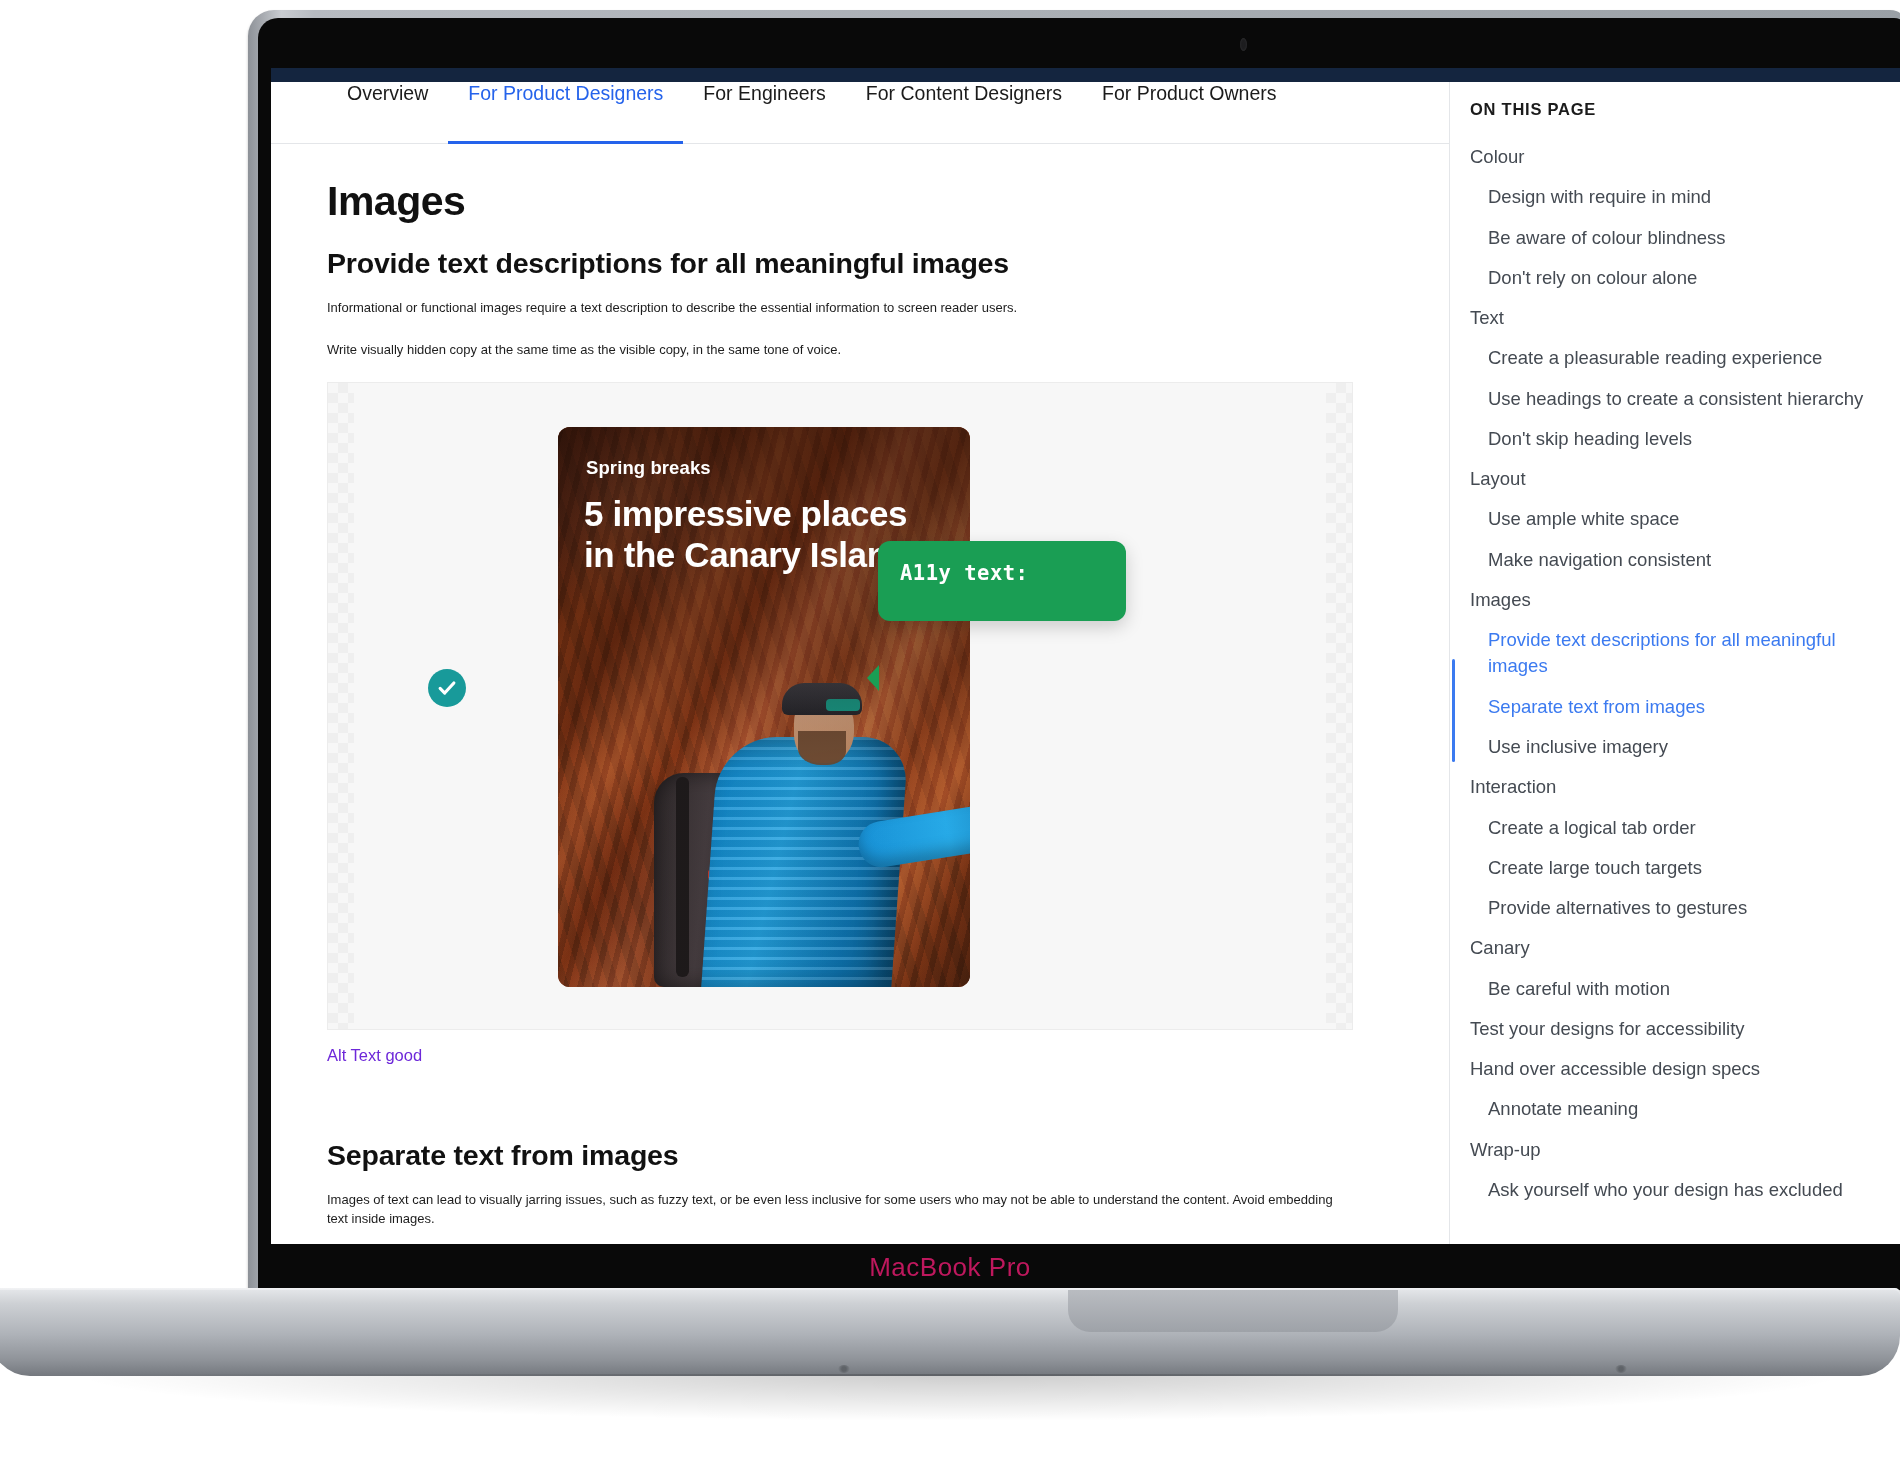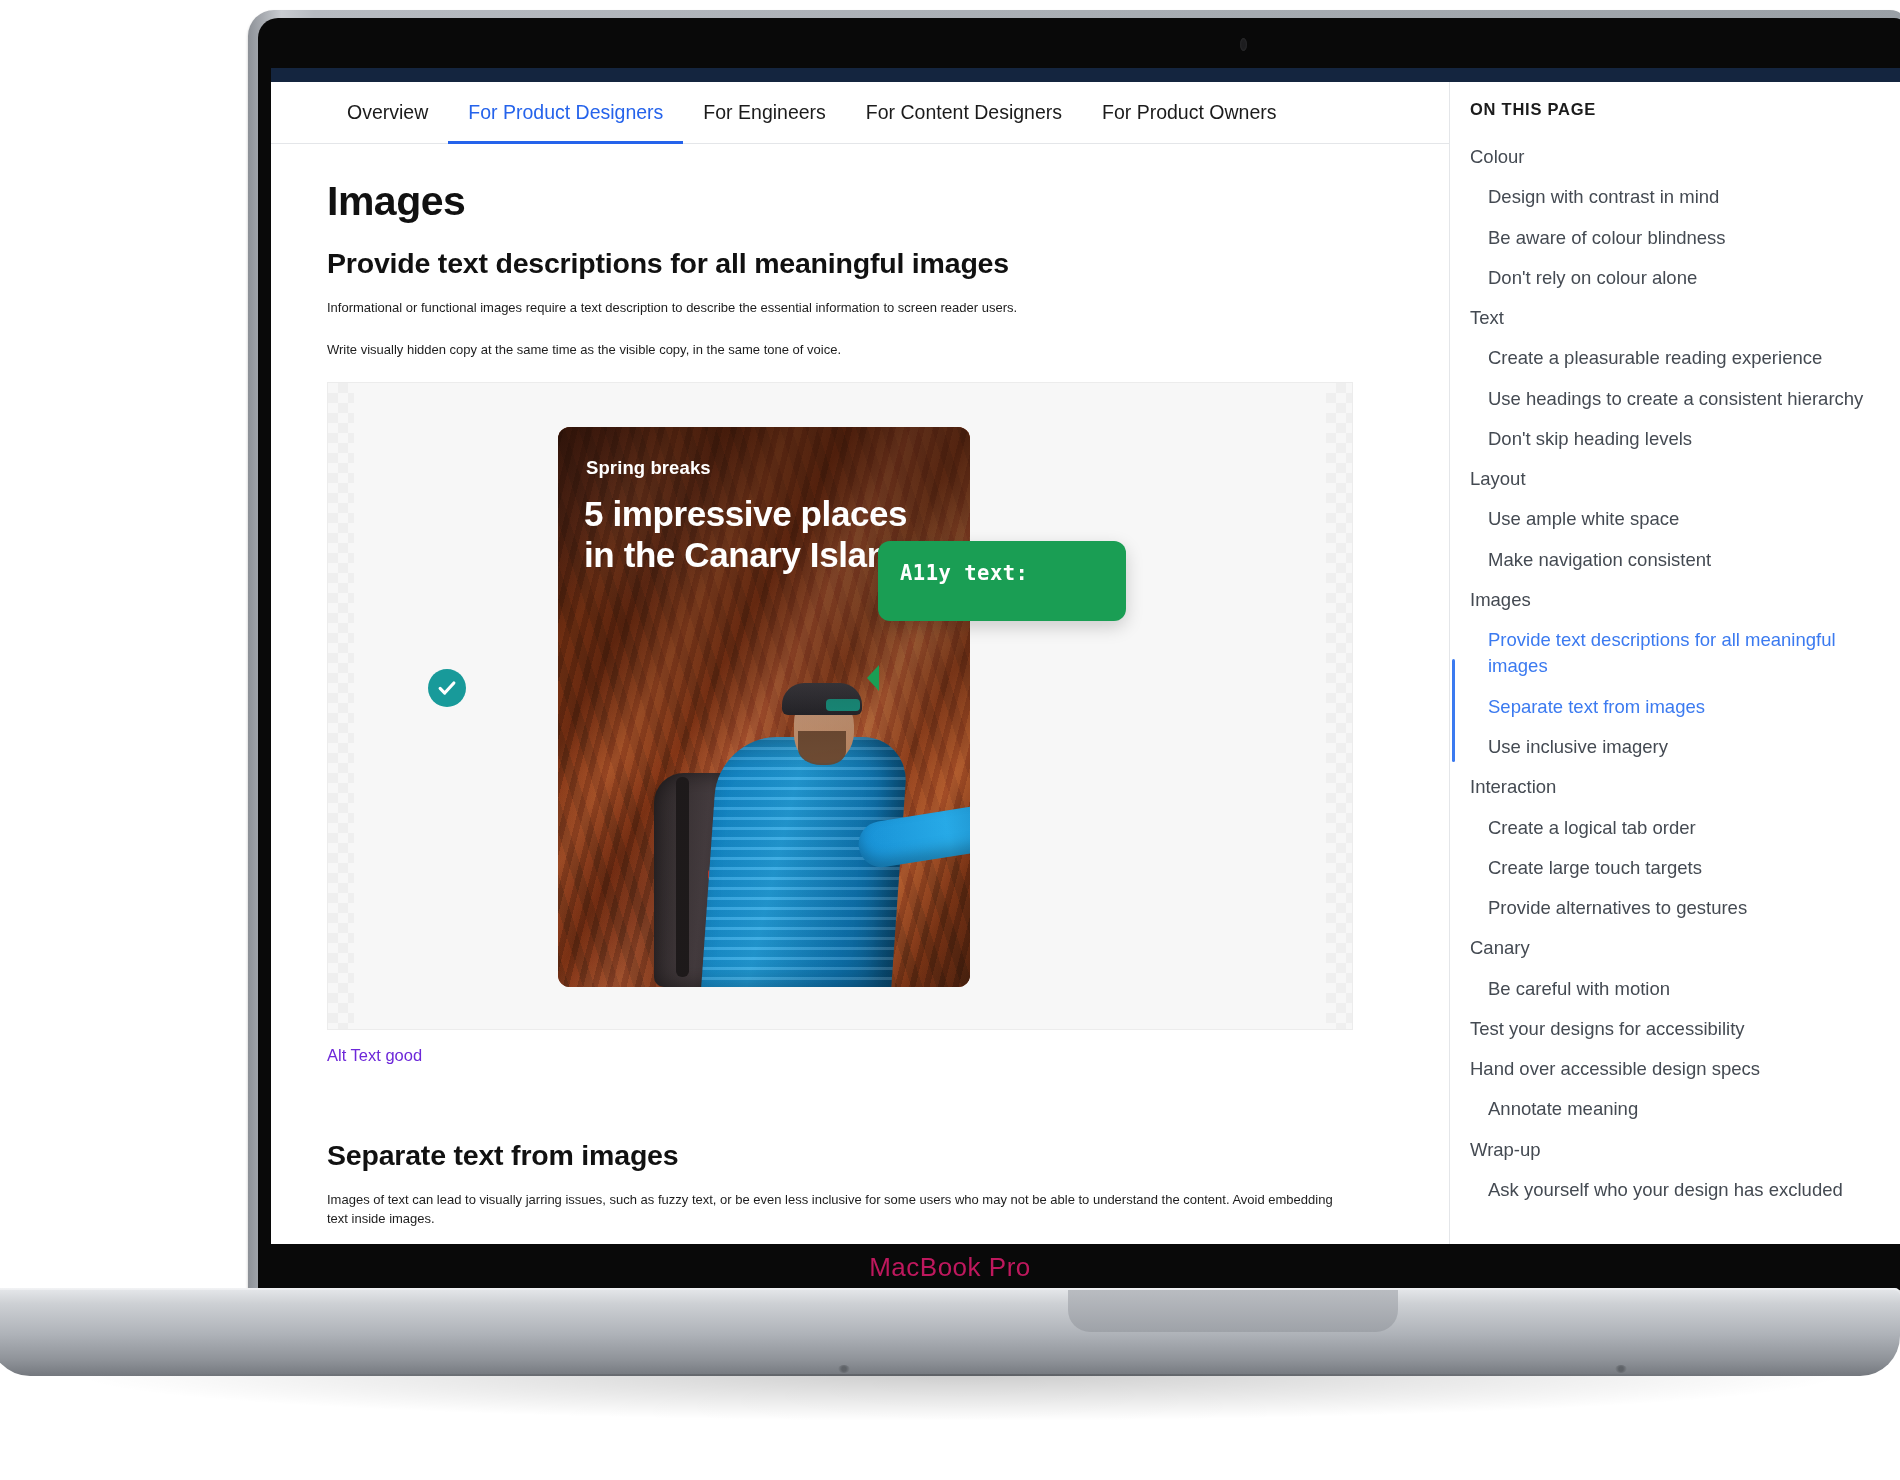--- a/index.html
+++ b/index.html
@@ -79,21 +79,21 @@
     font-family: "Liberation Sans", sans-serif;
   }
 
   
   .page { display: flex; width: 100%; height: 1162px; background: #fff; }
   .content-col { width: 1178px; padding: 0 0 0 0; position: relative; }
   .side-col { width: 462px; border-left: 1px solid #e4e6e9; padding: 18px 0 0 0; }
 
   
   .tabbar {
-    display: flex; align-items: flex-end; gap: 0;
+    display: flex; gap: 0;
     padding-left: 56px; height: 62px;
     border-bottom: 1px solid #e4e6e9;
   }
   .tab {
     font-size: 19.5px; color: #1b1b1b; padding: 0 20px 17px 20px;
     cursor: pointer; white-space: nowrap; border-bottom: 3px solid transparent;
     margin-bottom: -1px; font-weight: 400;
   }
   .tab.active { color: #2563eb; border-bottom-color: #2563eb; font-weight: 500; }
 
@@ -335,21 +335,21 @@
           <p class="body">Images of text can lead to visually jarring issues, such as fuzzy text, or be even less inclusive for some users who may not be able to understand the content. Avoid embedding text inside images.</p>
         </div>
       </div>
 
       <aside class="side-col">
         <div class="side-inner">
 
           <div class="side-title">ON THIS PAGE</div>
           <ul class="side-list" id="side-list">
               <li class="side-item group">Colour</li>
-              <li class="side-item child">Design with contrast in mind</li>
+              <li class="side-item child">Design with require in mind</li>
               <li class="side-item child">Be aware of colour blindness</li>
               <li class="side-item child">Don't rely on colour alone</li>
               <li class="side-item group">Text</li>
               <li class="side-item child">Create a pleasurable reading experience</li>
               <li class="side-item child">Use headings to create a consistent hierarchy</li>
               <li class="side-item child">Don't skip heading levels</li>
               <li class="side-item group">Layout</li>
               <li class="side-item child">Use ample white space</li>
               <li class="side-item child">Make navigation consistent</li>
               <li class="side-item group">Images</li>

